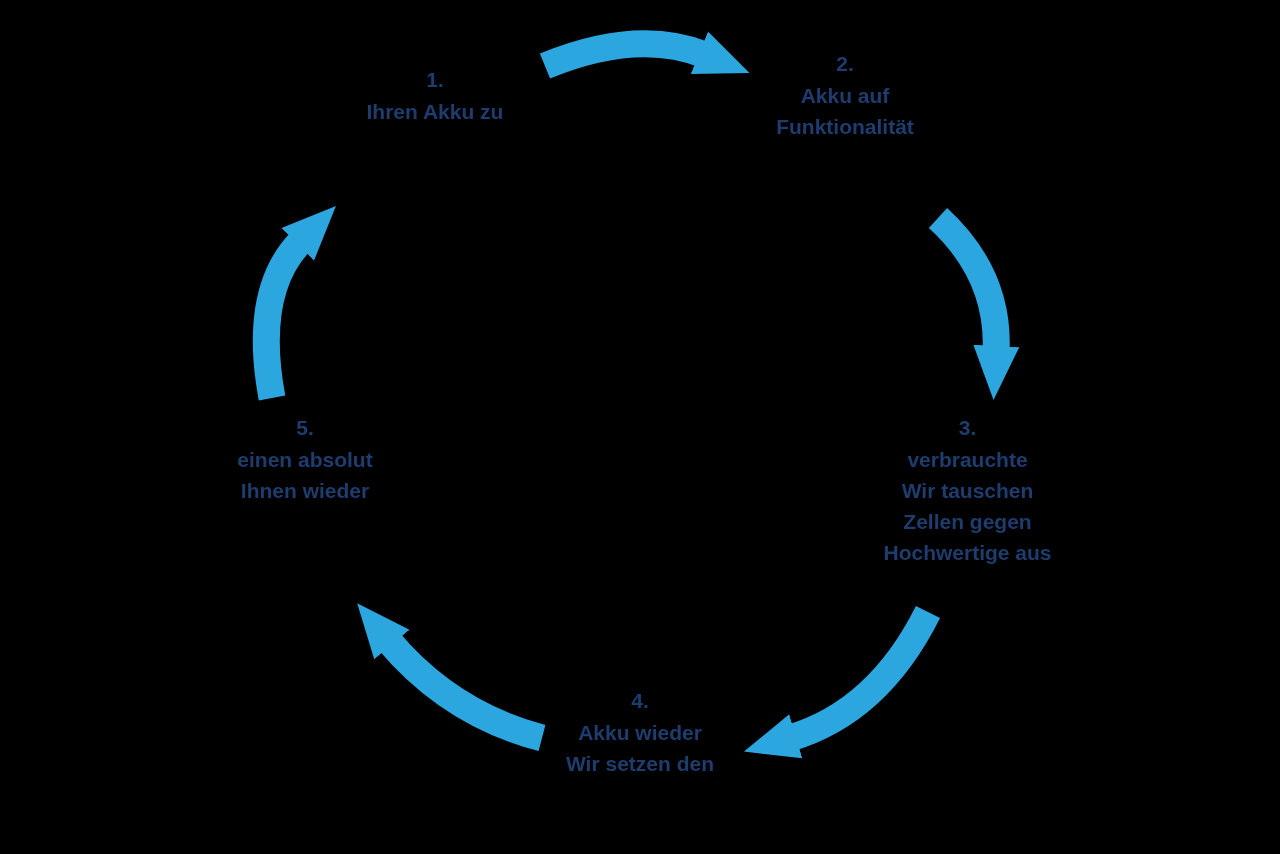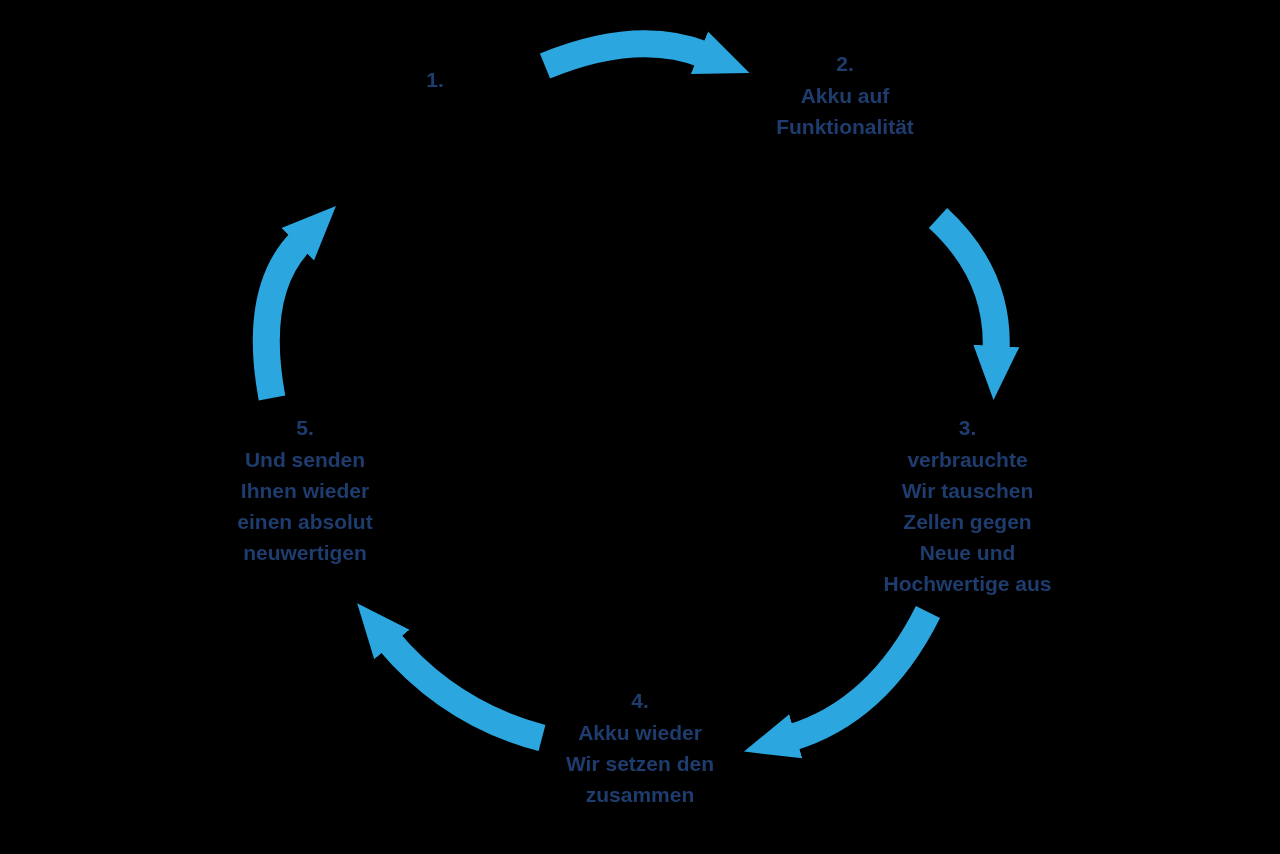--- a/index.html
+++ b/index.html
@@ -61,45 +61,42 @@
     </defs>
     <path class="band" d="M 545 66 Q 638 28 705 55" marker-end="url(#ah)"></path>
     <path class="band" d="M 938 218 Q 1000 275 996 352" marker-end="url(#ah)"></path>
     <path class="band" d="M 928 612 Q 878 712 790 738" marker-end="url(#ah)"></path>
     <path class="band" d="M 542 738 Q 450 714 388 640" marker-end="url(#ah)"></path>
     <path class="band" d="M 272 398 Q 252 290 302 240" marker-end="url(#ah)"></path>
   </svg>
 
   <div class="step" style="left:325px; top:64px; width:220px;">
     <span class="num">1.</span>
+    <span class="line">Ihren Akku zu</span>
   </div>
 
   <div class="step" style="left:730px; top:48px; width:230px;">
     <span class="num">2.</span>
     <span class="line">Akku auf</span>
     <span class="line">Funktionalität</span>
   </div>
 
   <div class="step" style="left:850px; top:412px; width:235px;">
     <span class="num">3.</span>
     <span class="line">verbrauchte</span>
     <span class="line">Wir tauschen</span>
     <span class="line">Zellen gegen</span>
-    <span class="line">Neue und</span>
     <span class="line">Hochwertige aus</span>
   </div>
 
   <div class="step" style="left:530px; top:685px; width:220px;">
     <span class="num">4.</span>
     <span class="line">Akku wieder</span>
     <span class="line">Wir setzen den</span>
-    <span class="line">zusammen</span>
   </div>
 
   <div class="step" style="left:195px; top:412px; width:220px;">
     <span class="num">5.</span>
-    <span class="line">Und senden</span>
+    <span class="line">einen absolut</span>
     <span class="line">Ihnen wieder</span>
-    <span class="line">einen absolut</span>
-    <span class="line">neuwertigen</span>
   </div>
 
 </div>
 
 </body></html>

